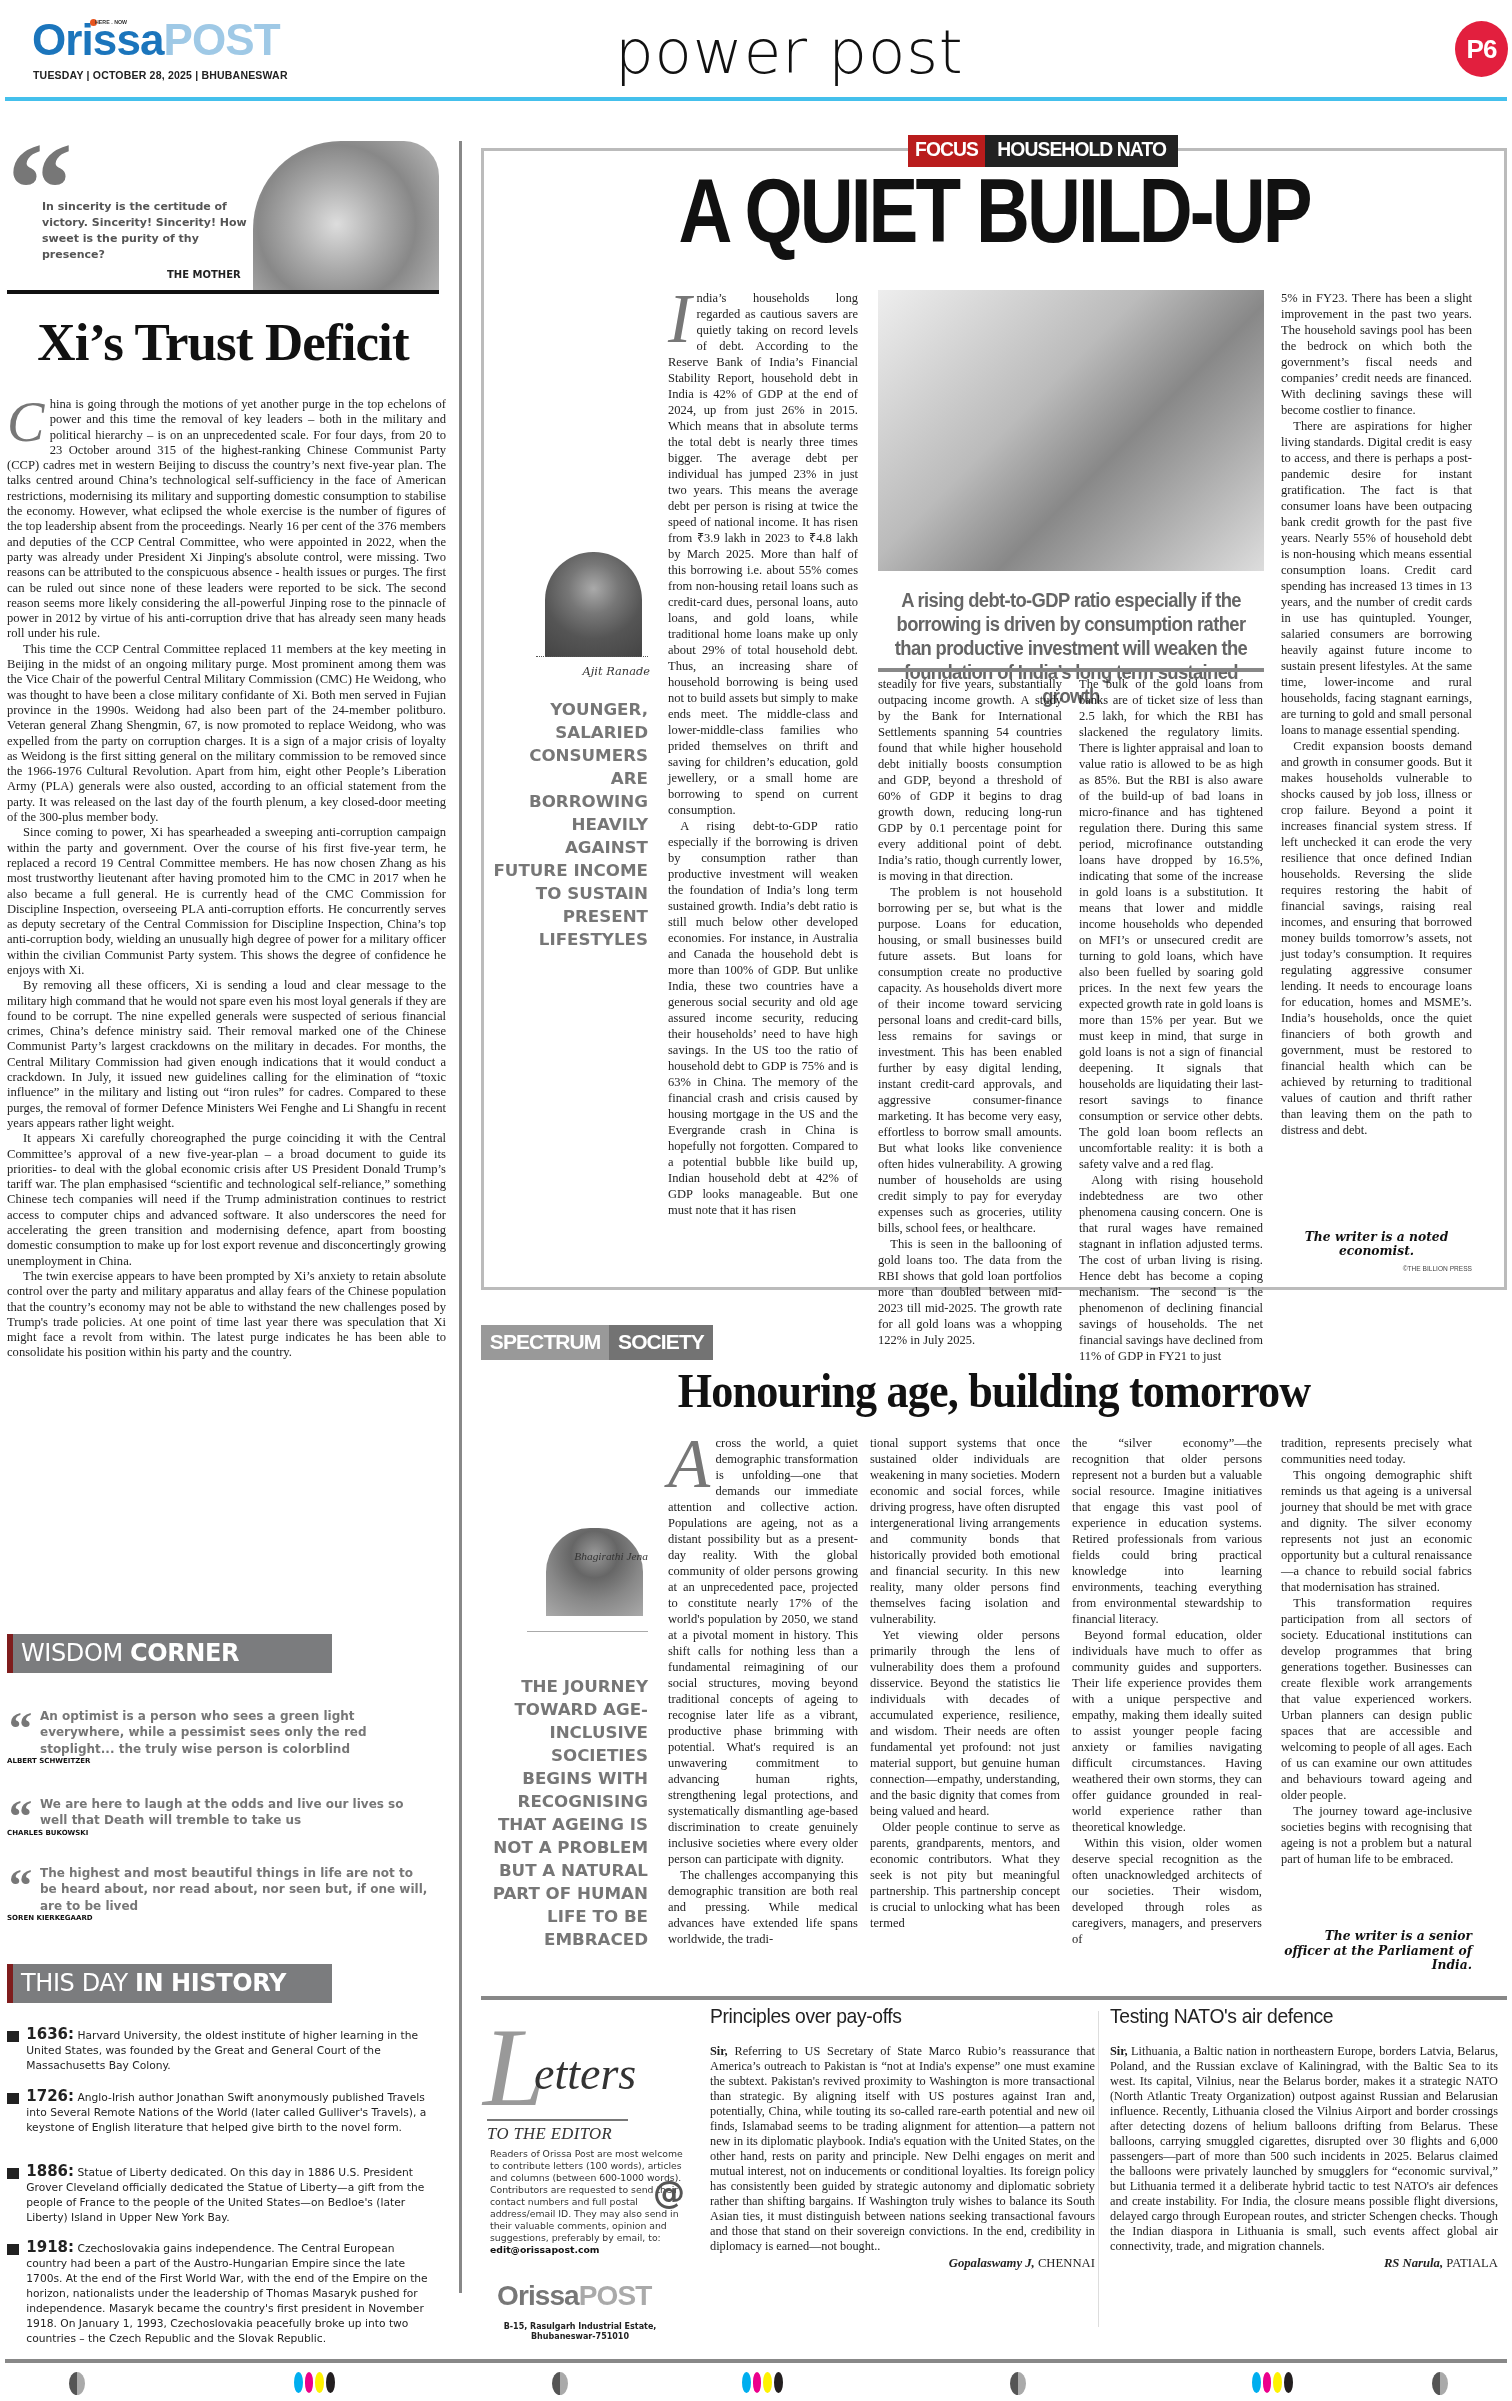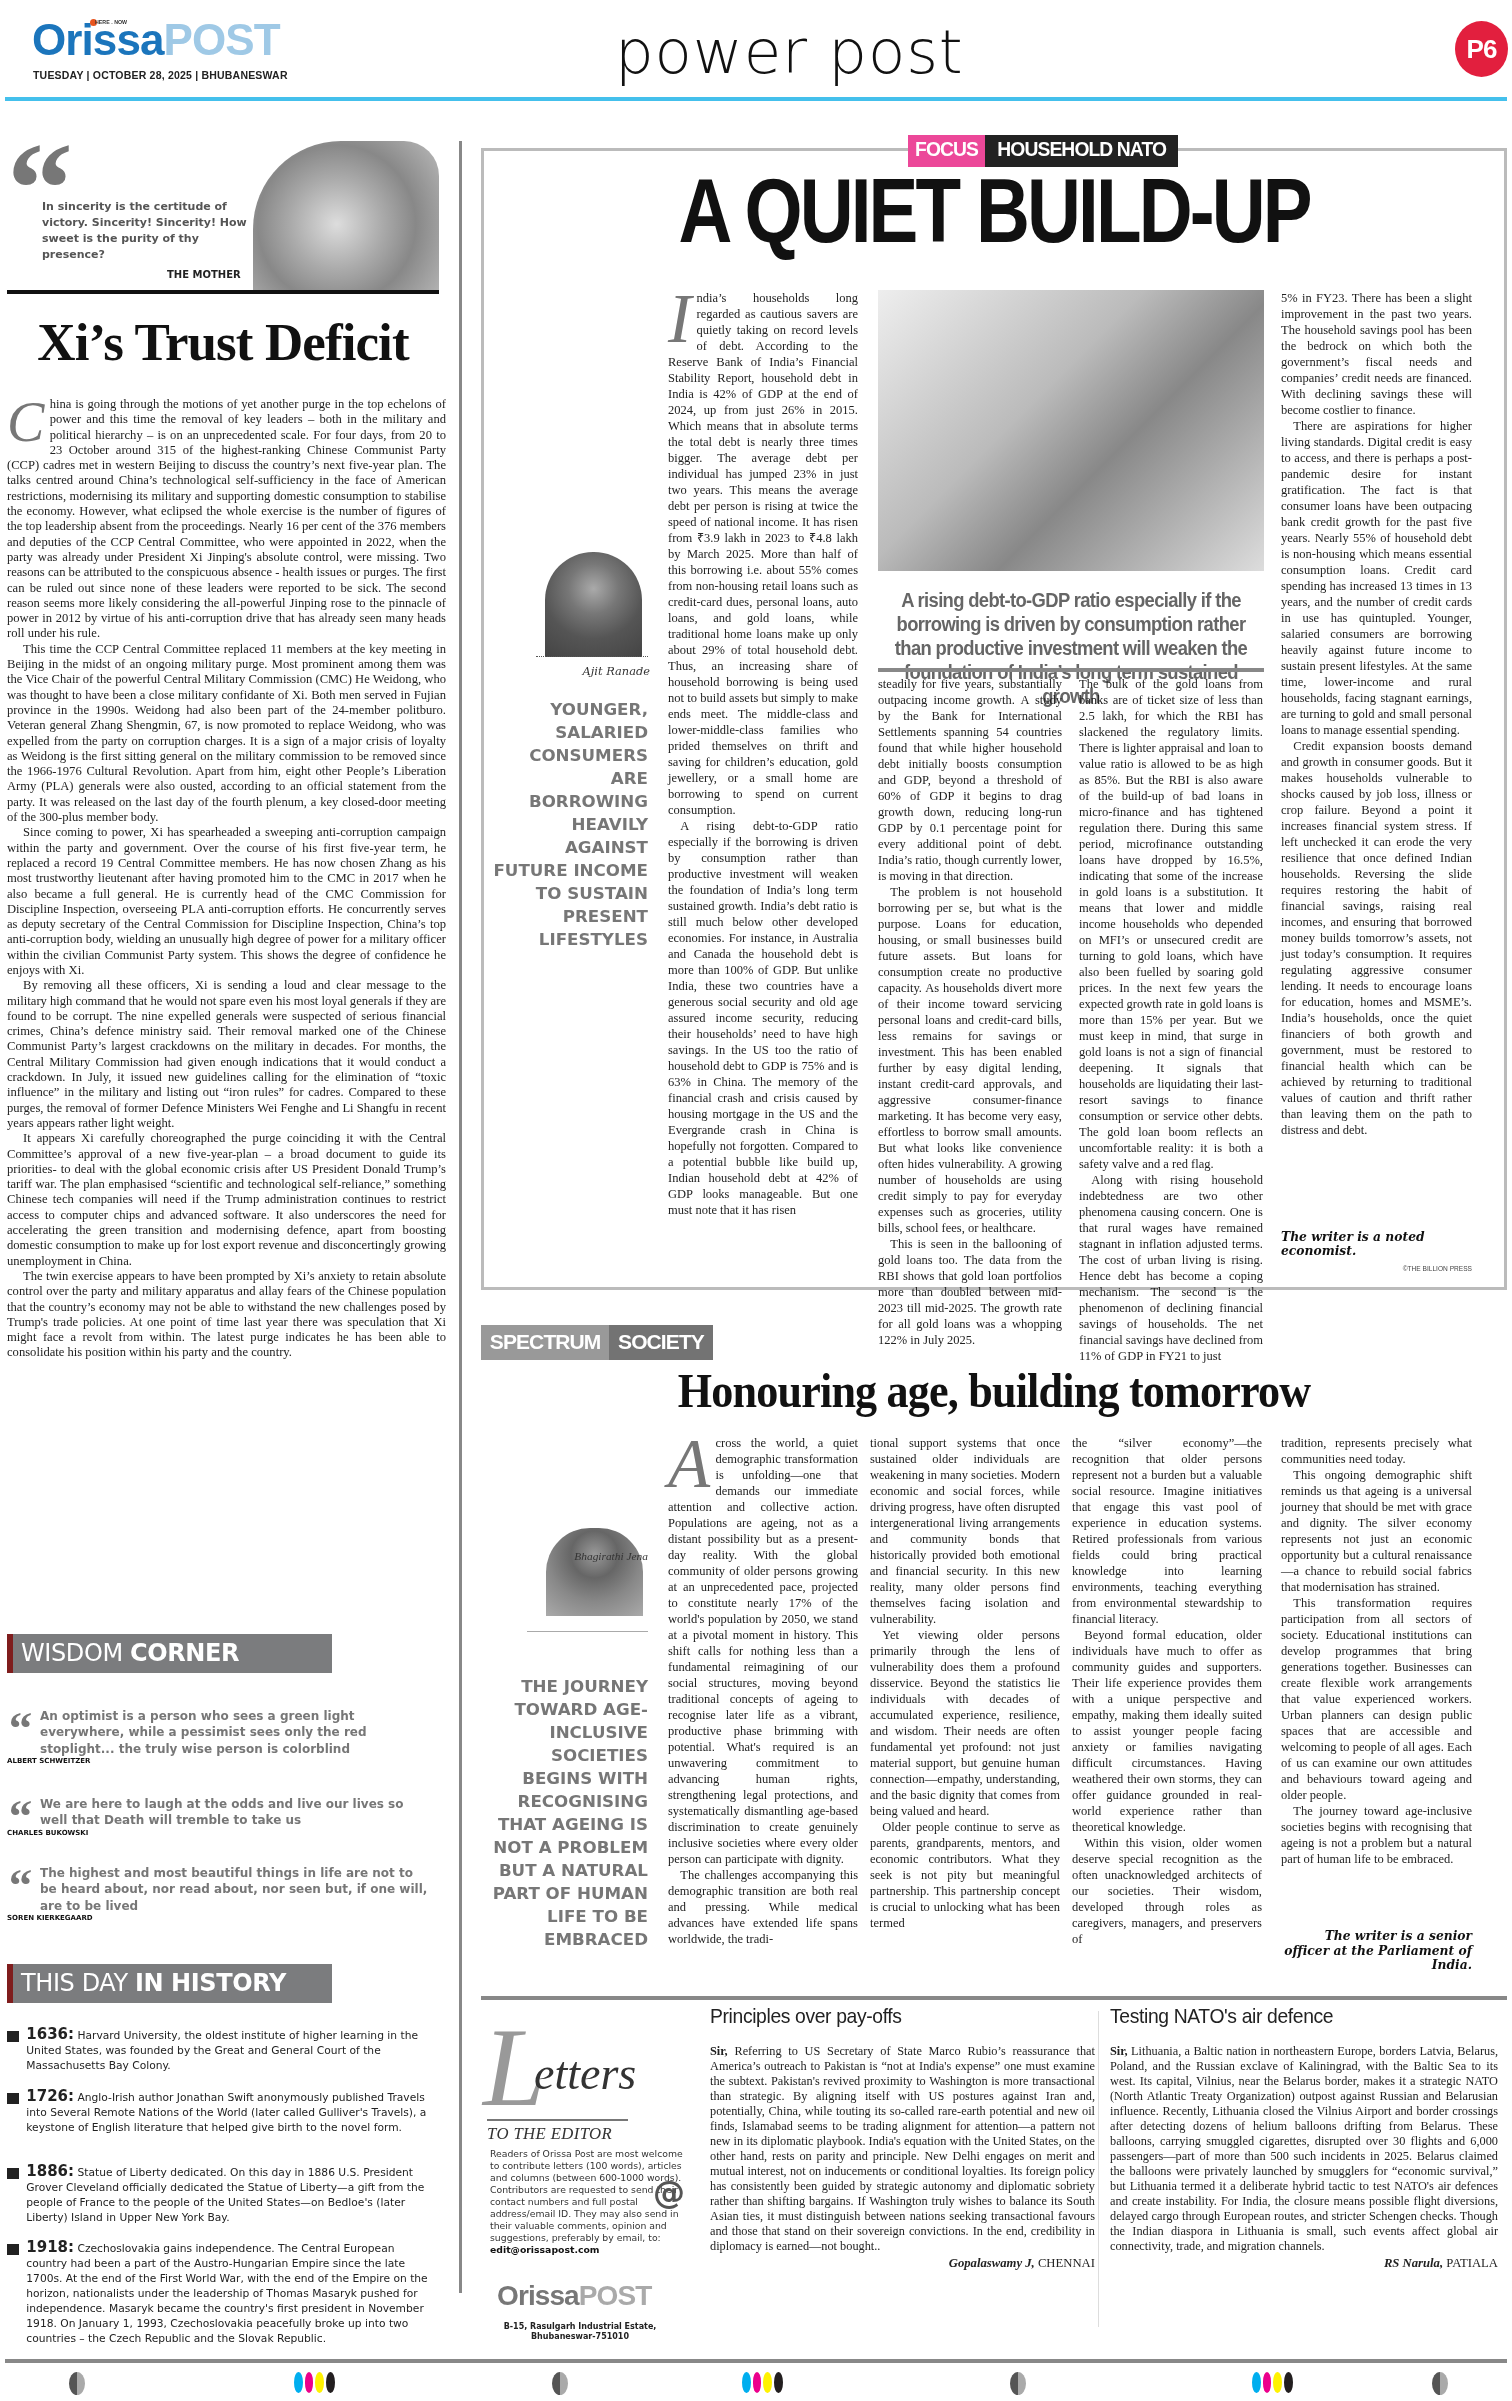--- a/index.html
+++ b/index.html
@@ -33,39 +33,39 @@
 .wisdom .qm{position:absolute;left:1.8px;top:-7px;font-size:47px;color:#777;font-weight:bold;letter-spacing:-5.3px;font-family:"Liberation Serif",serif}
 .wisdom .txt{margin-left:33px;font-family:"DejaVu Sans",sans-serif;font-weight:bold;font-size:12px;line-height:16.3px;color:#777}
 .wisdom .by{text-align:left;font-family:"DejaVu Sans",sans-serif;font-weight:bold;font-size:7px;color:#111;}
 #history-head{left:7px;top:1964px;width:325px}
 .hist{left:7px;width:422px;font-family:"DejaVu Sans",sans-serif;font-size:10.7px;line-height:15px;color:#222;padding-left:19.3px}
 .hist .sq{position:absolute;left:0;top:3.5px;width:12.3px;height:11.4px;background:#222}
 .hist b{font-size:15px;font-weight:bold}
 
 #focus-box{left:481px;top:148px;width:1026px;height:1142px;border:3.5px solid #bbb}
 #focus-tag{left:908px;top:135px;height:32px;display:flex;font-family:"Liberation Sans",sans-serif;font-weight:bold;font-size:19.3px;color:#fff;letter-spacing:-0.9px}
-#focus-tag .k1{background:#ec4899;padding:3.5px 7px}
+#focus-tag .k1{background:#b91c1c;padding:3.5px 7px}
 #focus-tag .k2{background:#222;padding:3.5px 12.3px}
 #focus-headline{left:483px;top:165px;width:1022px;text-align:center;font-family:"Liberation Sans",sans-serif;font-weight:bold;font-size:91px;line-height:1;letter-spacing:-3.5px;transform:scaleX(.82);transform-origin:center;color:#111}
 #author1-photo{left:545px;top:552px;width:97px;height:105px;border-radius:48px 48px 0 0;background:radial-gradient(circle at 50% 35%,#aaa 0,#777 30%,#555 60%,#444 100%)}
 #author1-rule{left:536px;top:656px;width:112px;border-top:1.8px dotted #555}
 #author1-name{left:527px;top:664px;width:123px;text-align:right;font-family:"DejaVu Serif",serif;font-style:italic;font-size:11.4px;color:#333}
 #kicker1{left:488px;top:698px;width:160px;text-align:right;font-family:"DejaVu Sans",sans-serif;font-weight:bold;font-size:16.7px;line-height:23px;color:#777}
 .col{font-size:12.5px;line-height:16px;text-align:justify;color:#222;hyphens:auto}
 .col p{text-indent:12.3px}
 #focus-c1{left:668px;top:290px;width:190px}
 #focus-c1 .dropcap{font-size:70px;line-height:58px;margin-top:0}
 #focus-photo{left:878px;top:290px;width:386px;height:281px;background:linear-gradient(135deg,#eee 0,#bbb 40%,#888 60%,#ddd 100%)}
 #focus-pull{left:878px;top:588px;width:386px;text-align:center;font-family:"Liberation Sans",sans-serif;font-weight:bold;font-size:20px;line-height:24px;color:#666;letter-spacing:-0.7px;transform:scaleX(.92)}
 #focus-pull-rule{left:878px;top:668px;width:386px;height:4.4px;background:#888}
 #focus-c2{left:878px;top:562px;width:184px}
 #focus-c3{left:1079px;top:562px;width:184px}
 #focus-c4{left:1281px;top:290px;width:191px}
 #focus-c2,#focus-c3{top:676px}
-#writer1{left:1281px;top:1230px;width:191px;text-align:left;font-family:"DejaVu Serif",serif;font-style:italic;font-weight:bold;font-size:12.3px;line-height:14px;color:#111}
+#writer1{left:1281px;top:1230px;width:191px;text-align:center;font-family:"DejaVu Serif",serif;font-style:italic;font-weight:bold;font-size:12.3px;line-height:14px;color:#111}
 #copyright1{left:1281px;top:1265px;width:191px;text-align:right;font-family:"Liberation Sans",sans-serif;font-size:6.6px;color:#444}
 
 #spectrum-tag{left:481px;top:1325px;height:35px;display:flex;font-family:"Liberation Sans",sans-serif;font-weight:bold;font-size:21px;color:#fff;letter-spacing:-0.9px}
 #spectrum-tag .k1{background:#999;padding:5.3px 8.8px}
 #spectrum-tag .k2{background:#737373;padding:5.3px 8.8px}
 #society-headline{left:481px;top:1366px;width:1026px;text-align:center;font-family:"Liberation Serif",serif;font-size:49px;line-height:1;letter-spacing:-0.9px;color:#111;transform:scaleX(.9)}
 #author2-photo{left:546px;top:1528px;width:97px;height:88px;border-radius:44px 44px 0 0;background:radial-gradient(circle at 50% 30%,#999 0,#666 30%,#888 60%,#aaa 100%)}
 #author2-rule{left:527px;top:1631px;width:121px;border-top:1.8px solid #aaa}
 #author2-name{left:509px;top:1550px;width:139px;text-align:right;font-family:Liberation Serif, serif;font-style:italic;font-size:11.4px;color:#333}
 #kicker2{left:488px;top:1675px;width:160px;text-align:right;font-family:"DejaVu Sans",sans-serif;font-weight:bold;font-size:16.7px;line-height:23px;color:#777}

